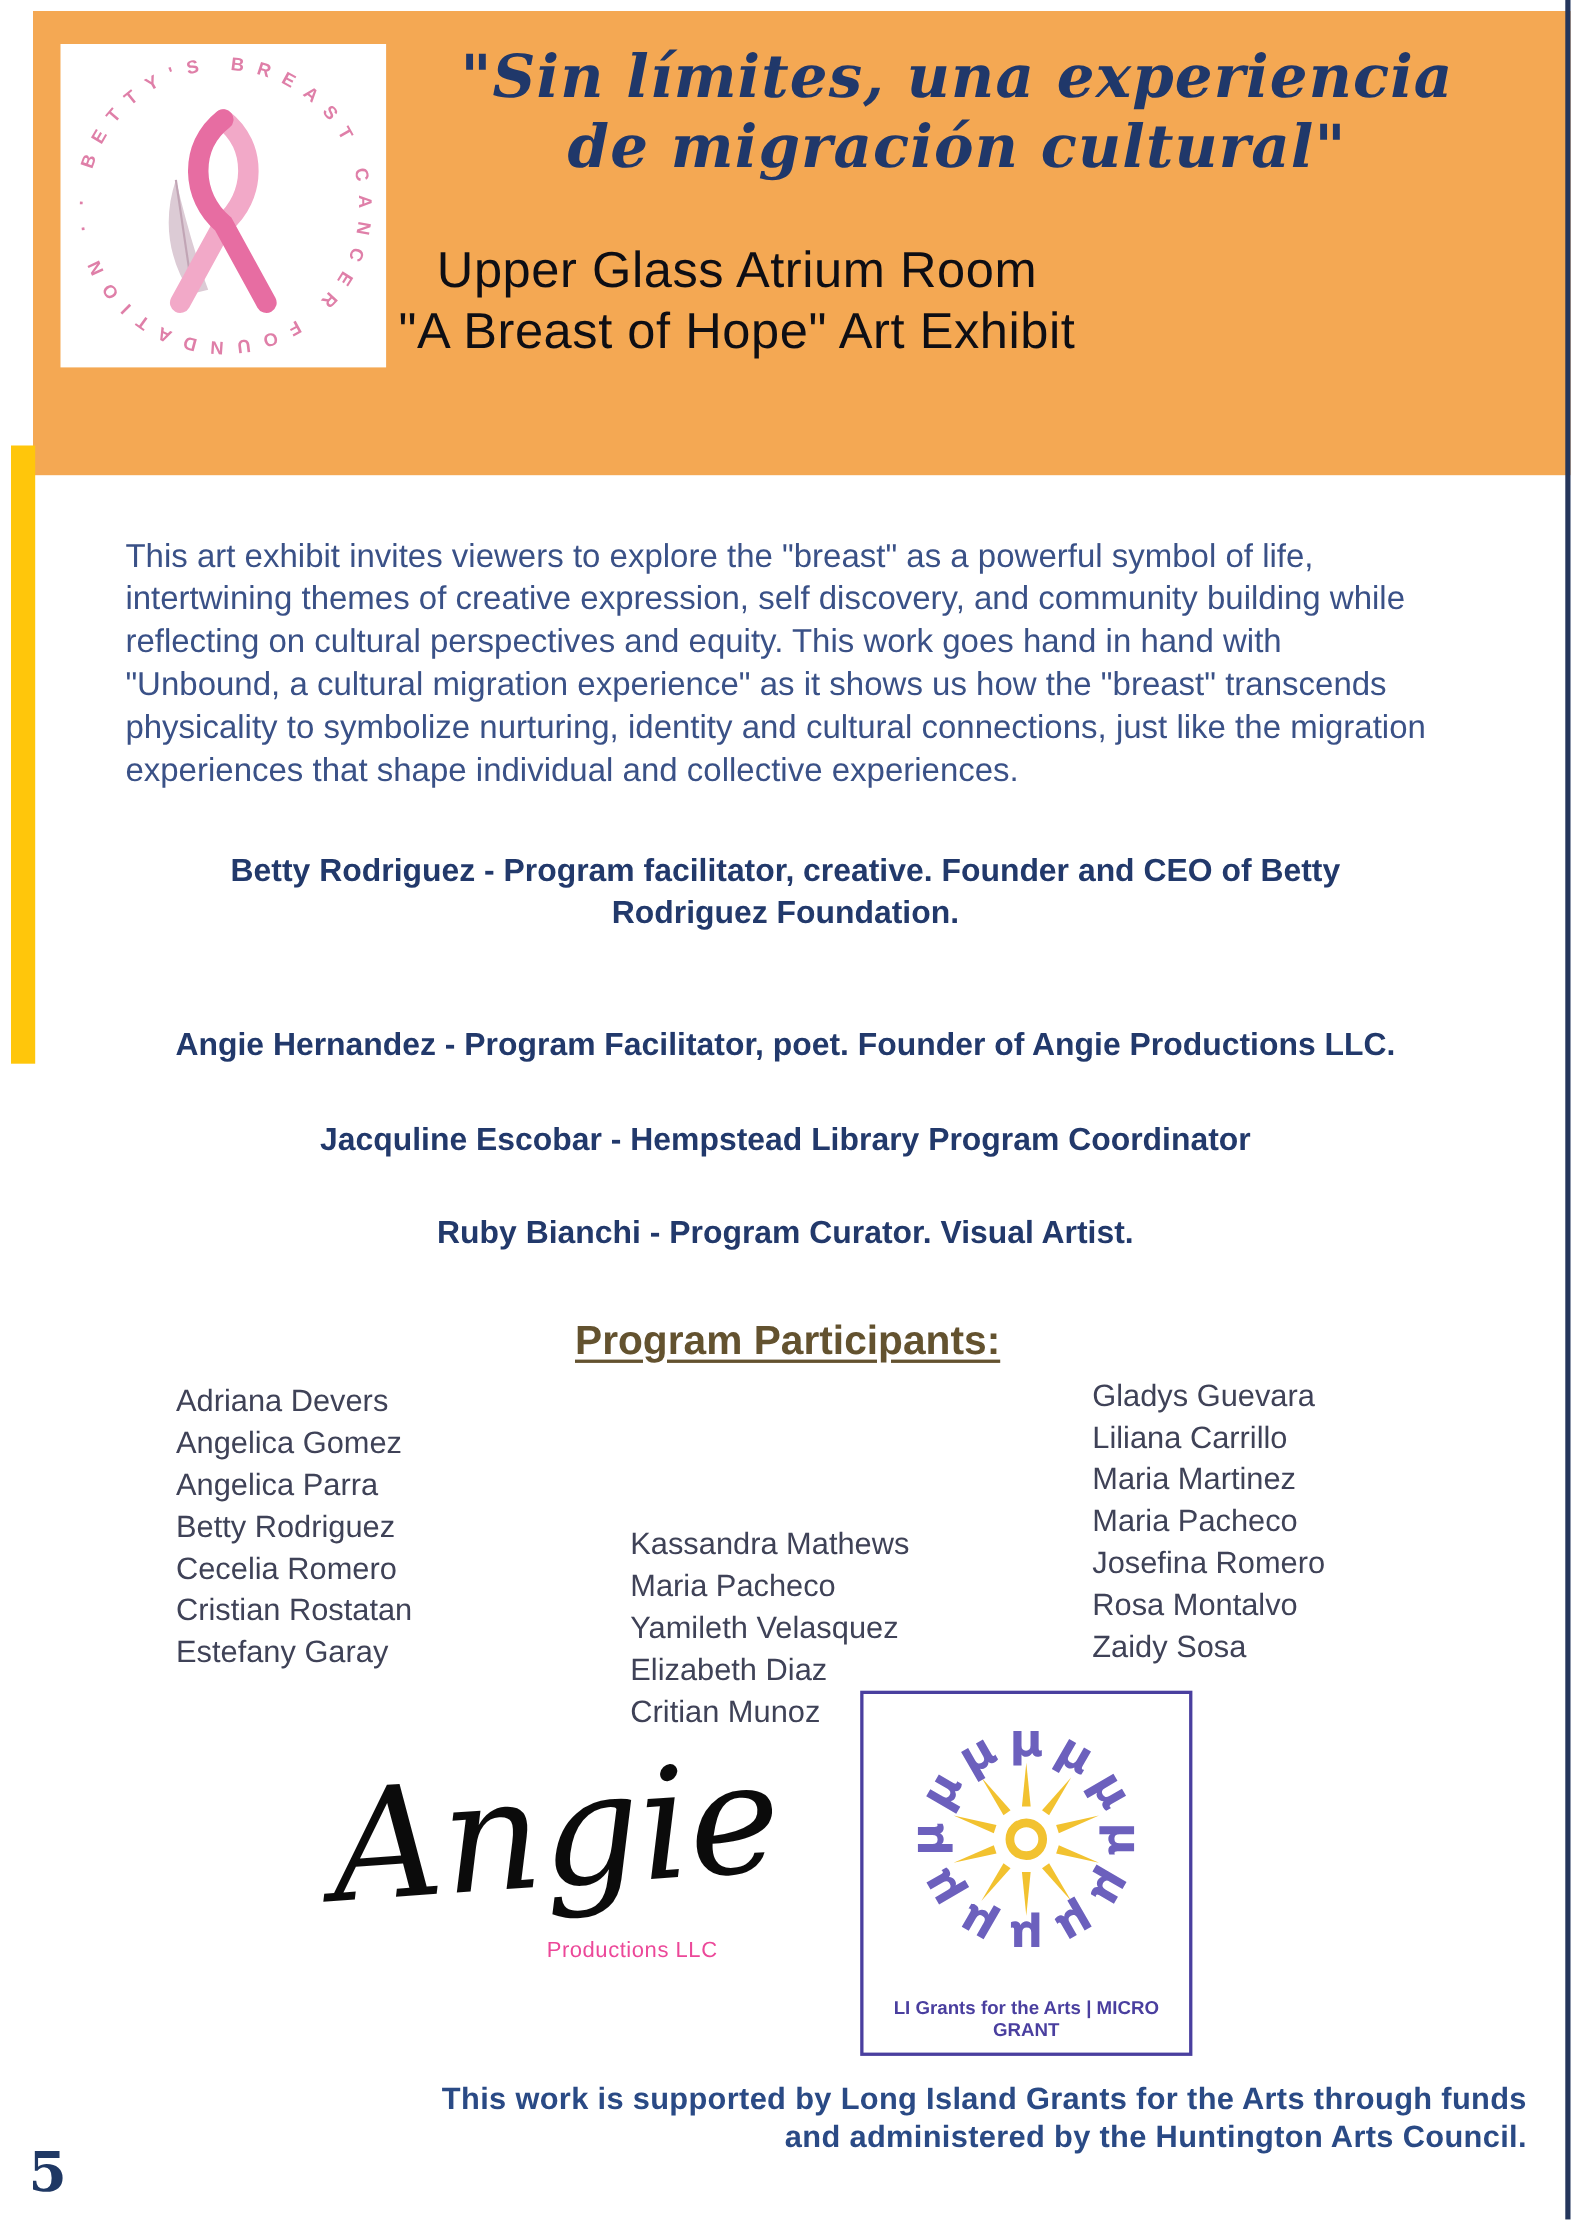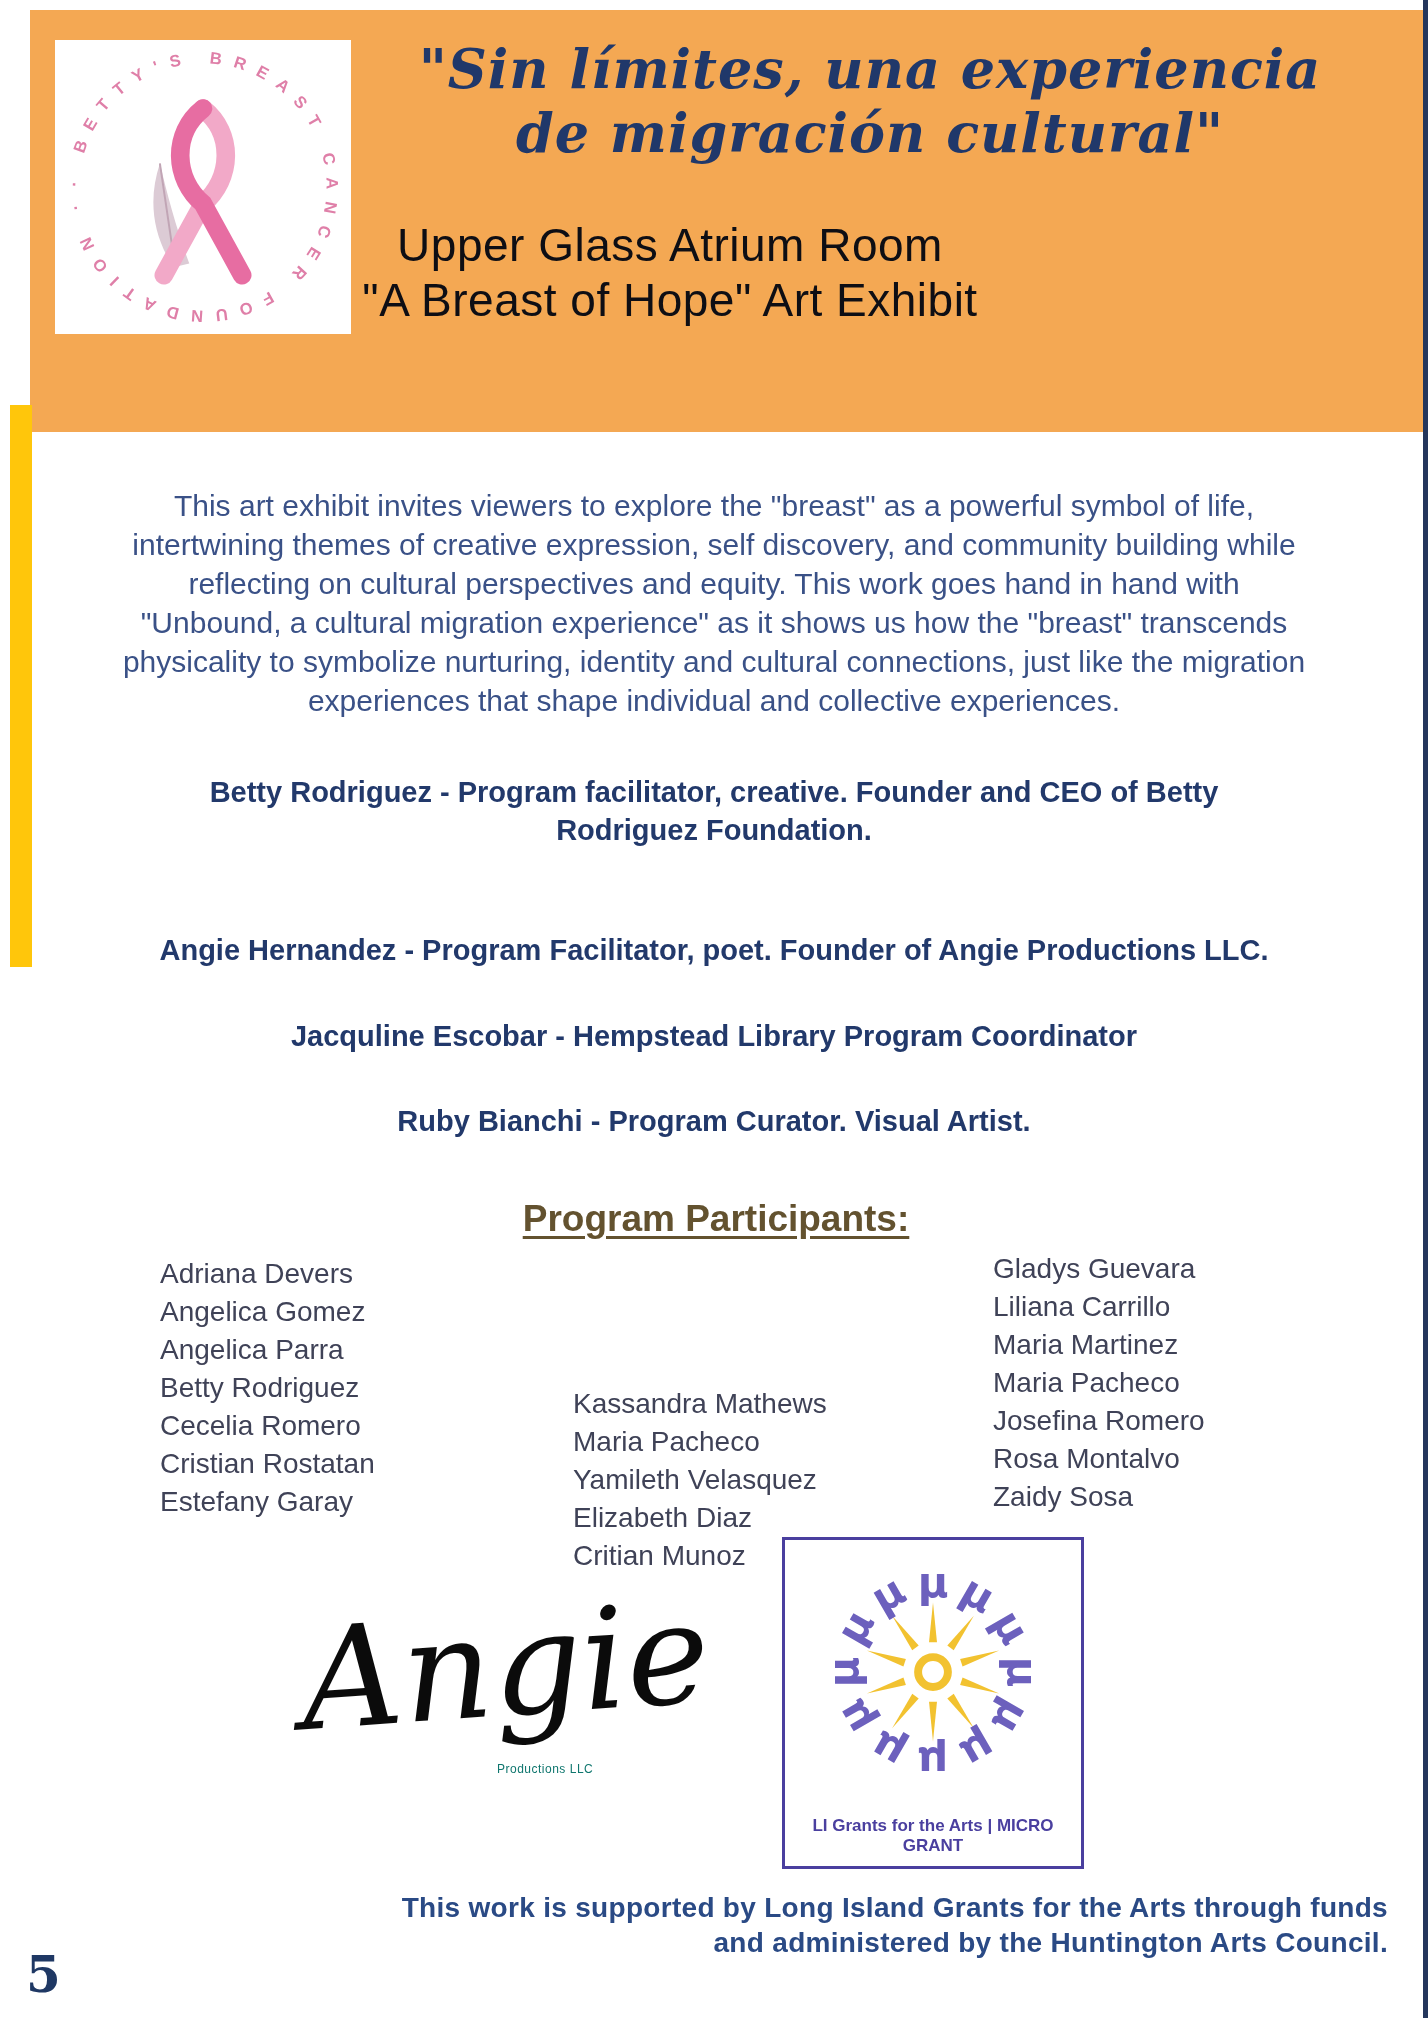--- a/index.html
+++ b/index.html
@@ -15,21 +15,21 @@
     position:absolute;left:360px;top:38px;width:1020px;text-align:center;
     font-family:"DejaVu Serif",serif;font-style:italic;font-weight:bold;
     font-size:54px;line-height:1.18;color:#20386A;letter-spacing:1px;
   }
   .exhibit-title{
     position:absolute;left:40px;top:218px;width:1260px;text-align:center;
     font-size:46px;font-weight:400;color:#0E0E14;line-height:1.2;letter-spacing:.5px;
   }
   .accent-bar{position:absolute;left:10px;top:405px;width:22px;height:562px;background:#FFC60B;}
   .intro{
-    position:absolute;left:114px;top:486px;width:1200px;text-align:center;
+    position:absolute;left:114px;top:486px;width:1200px;text-align:left;
     font-size:30px;line-height:1.3;color:#3A5187;font-weight:500;
   }
   .staff{position:absolute;left:0;right:0;text-align:center;font-size:29px;font-weight:bold;color:#22396B;line-height:1.3;margin:0;}
   .staff-0{top:774px;}
   .staff-0 span{display:inline-block;max-width:1080px;}
   .staff-1{top:932px;}
   .staff-2{top:1018px;}
   .staff-3{top:1103px;}
   .participants-heading{
     position:absolute;left:0;right:28px;top:1198px;text-align:center;
@@ -37,21 +37,21 @@
   }
   .col{position:absolute;font-size:28px;color:#3F4257;line-height:1.36;}
   .col-1{left:160px;top:1255px;}
   .col-2{left:573px;top:1385px;}
   .col-3{left:993px;top:1250px;}
   .angie-sig{
     position:absolute;left:290px;top:1585px;width:430px;text-align:center;
     font-family:"DejaVu Serif",serif;font-style:italic;font-size:140px;color:#0b0b0b;
     transform:rotate(-4deg);
   }
-  .angie-sub{position:absolute;left:497px;top:1762px;font-size:12px;color:#0f766e;letter-spacing:.5px;}
+  .angie-sub{position:absolute;left:497px;top:1762px;font-size:20px;color:#ec4899;letter-spacing:.5px;}
   .li-box{
     position:absolute;left:782px;top:1537px;width:302px;height:332px;background:#fff;
     border:3px solid #4A3F9F;box-sizing:border-box;
   }
   .li-box svg{display:block;margin:4px auto 0 auto;}
   .li-caption{
     position:absolute;bottom:10px;left:0;width:100%;text-align:center;
     font-size:17px;font-weight:bold;color:#4A3F9F;
   }
   .footer{

